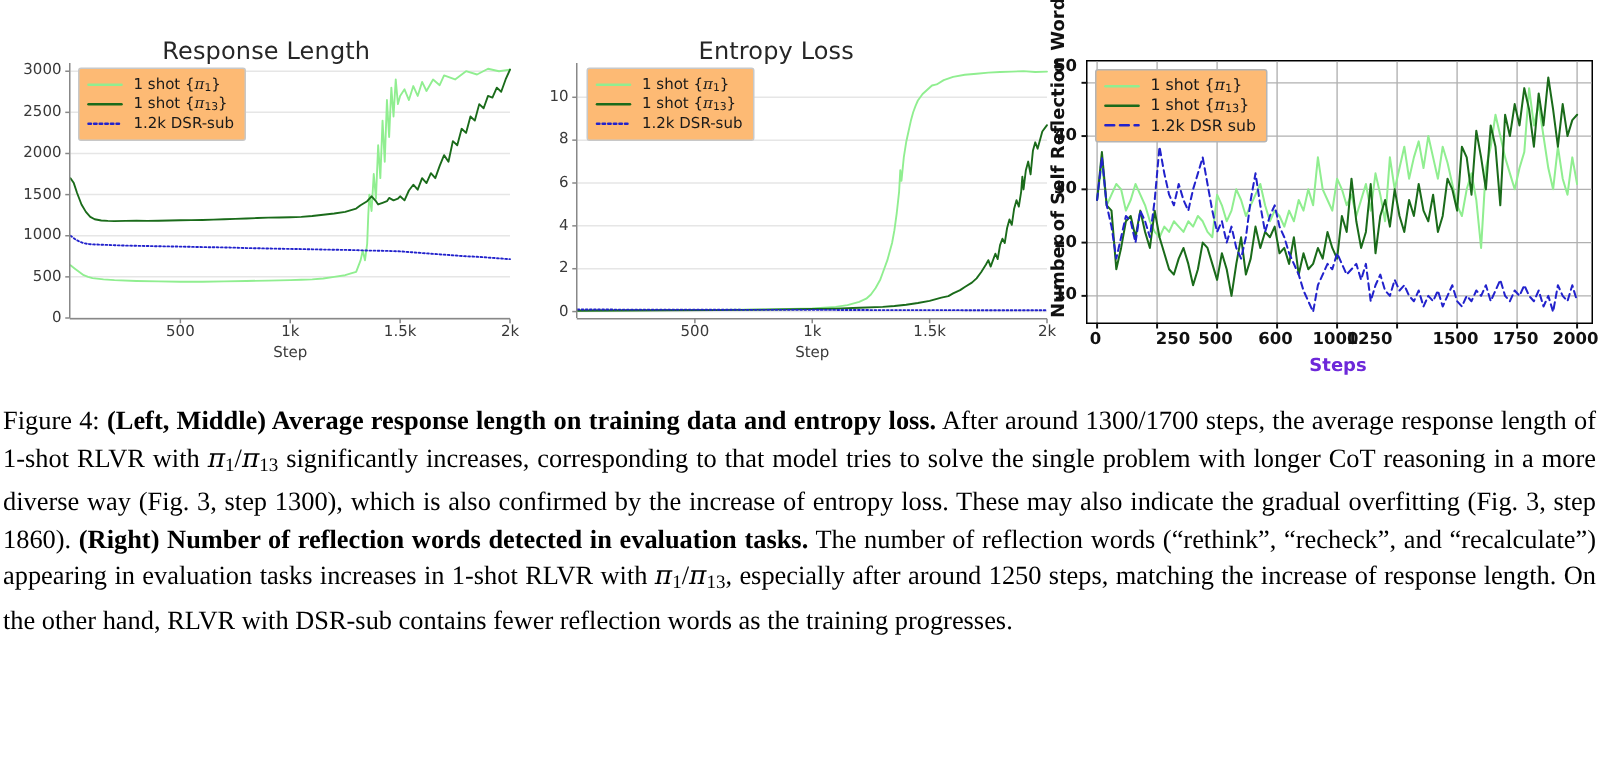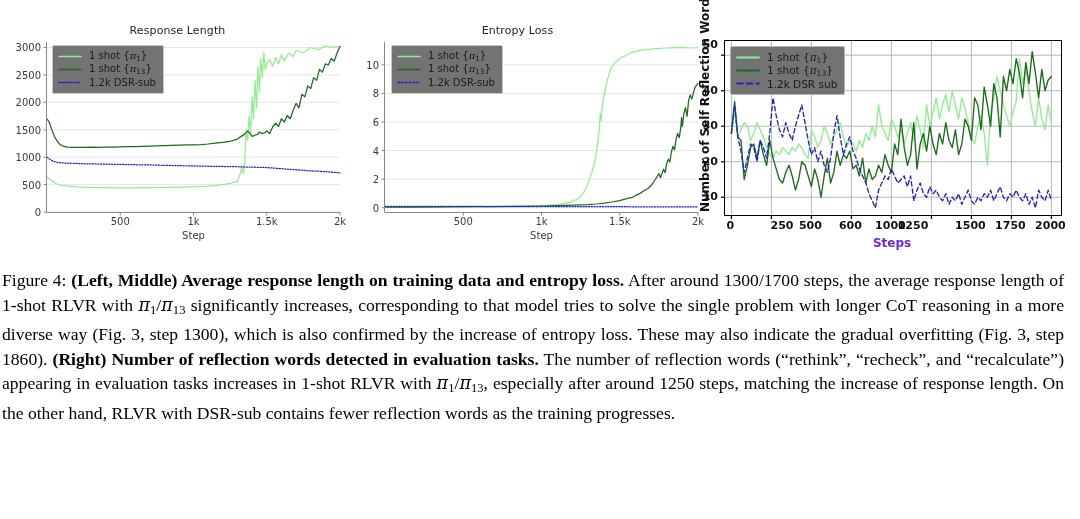--- a/index.html
+++ b/index.html
@@ -13,21 +13,21 @@
   .figure-row{position:relative;width:1080px;height:258px;}
 
   .panel{position:absolute;top:0;height:258px;}
   #panel-left{left:0;width:355px;}
   #panel-mid{left:355px;width:325px;}
   #panel-right{left:680px;width:400px;}
 
   .chart-title{
     position:absolute;width:100%;text-align:center;
     font-family:"DejaVu Sans",sans-serif;
-    font-size:11px;color:#262626;top:24px;letter-spacing:.1px;
+    font-size:16px;color:#262626;top:24px;letter-spacing:.1px;
   }
   #panel-right .chart-title{font-size:12px;font-weight:700;top:24px;left:18px;width:382px;}
 
   .plot{position:absolute;}
   #plot-left{left:47px;top:42px;width:293px;height:170px;}
   #plot-mid{left:30px;top:42px;width:313px;height:170px;}
   #plot-right{left:44px;top:40px;width:338px;height:176px;
     border:1.3px solid #000;box-sizing:border-box;background:#fff;}
 
   .ytick,.xtick{
@@ -43,21 +43,21 @@
     font-size:10px;color:#3a3a3a;text-align:center;
   }
   #panel-right .axis-label{font-size:12px;font-weight:700;color:#6d28d9;}
   .ylabel-rot{
     position:absolute;transform-origin:0 0;
     transform:rotate(-90deg);white-space:nowrap;
     font-family:"DejaVu Sans",sans-serif;font-size:12px;font-weight:700;color:#111;
   }
 
   .legend{
-    position:absolute;background:#737373;border:1px solid #c8c8c8;
+    position:absolute;background:#fdba74;border:1px solid #c8c8c8;
     border-radius:2px;padding:4px 7px 4px 5px;z-index:6;
   }
   .legend-row{display:flex;align-items:center;height:13px;}
   .legend-swatch{width:24px;height:11px;margin-right:7px;flex:0 0 24px;position:relative;}
   .legend-swatch svg{display:block;}
   .legend-text{
     font-family:"DejaVu Sans",sans-serif;font-size:10px;color:#1a1a1a;white-space:nowrap;
   }
   #legend-right .legend-text{font-size:10.5px;}
   #legend-right{border:1px solid #b4b4b4;}

